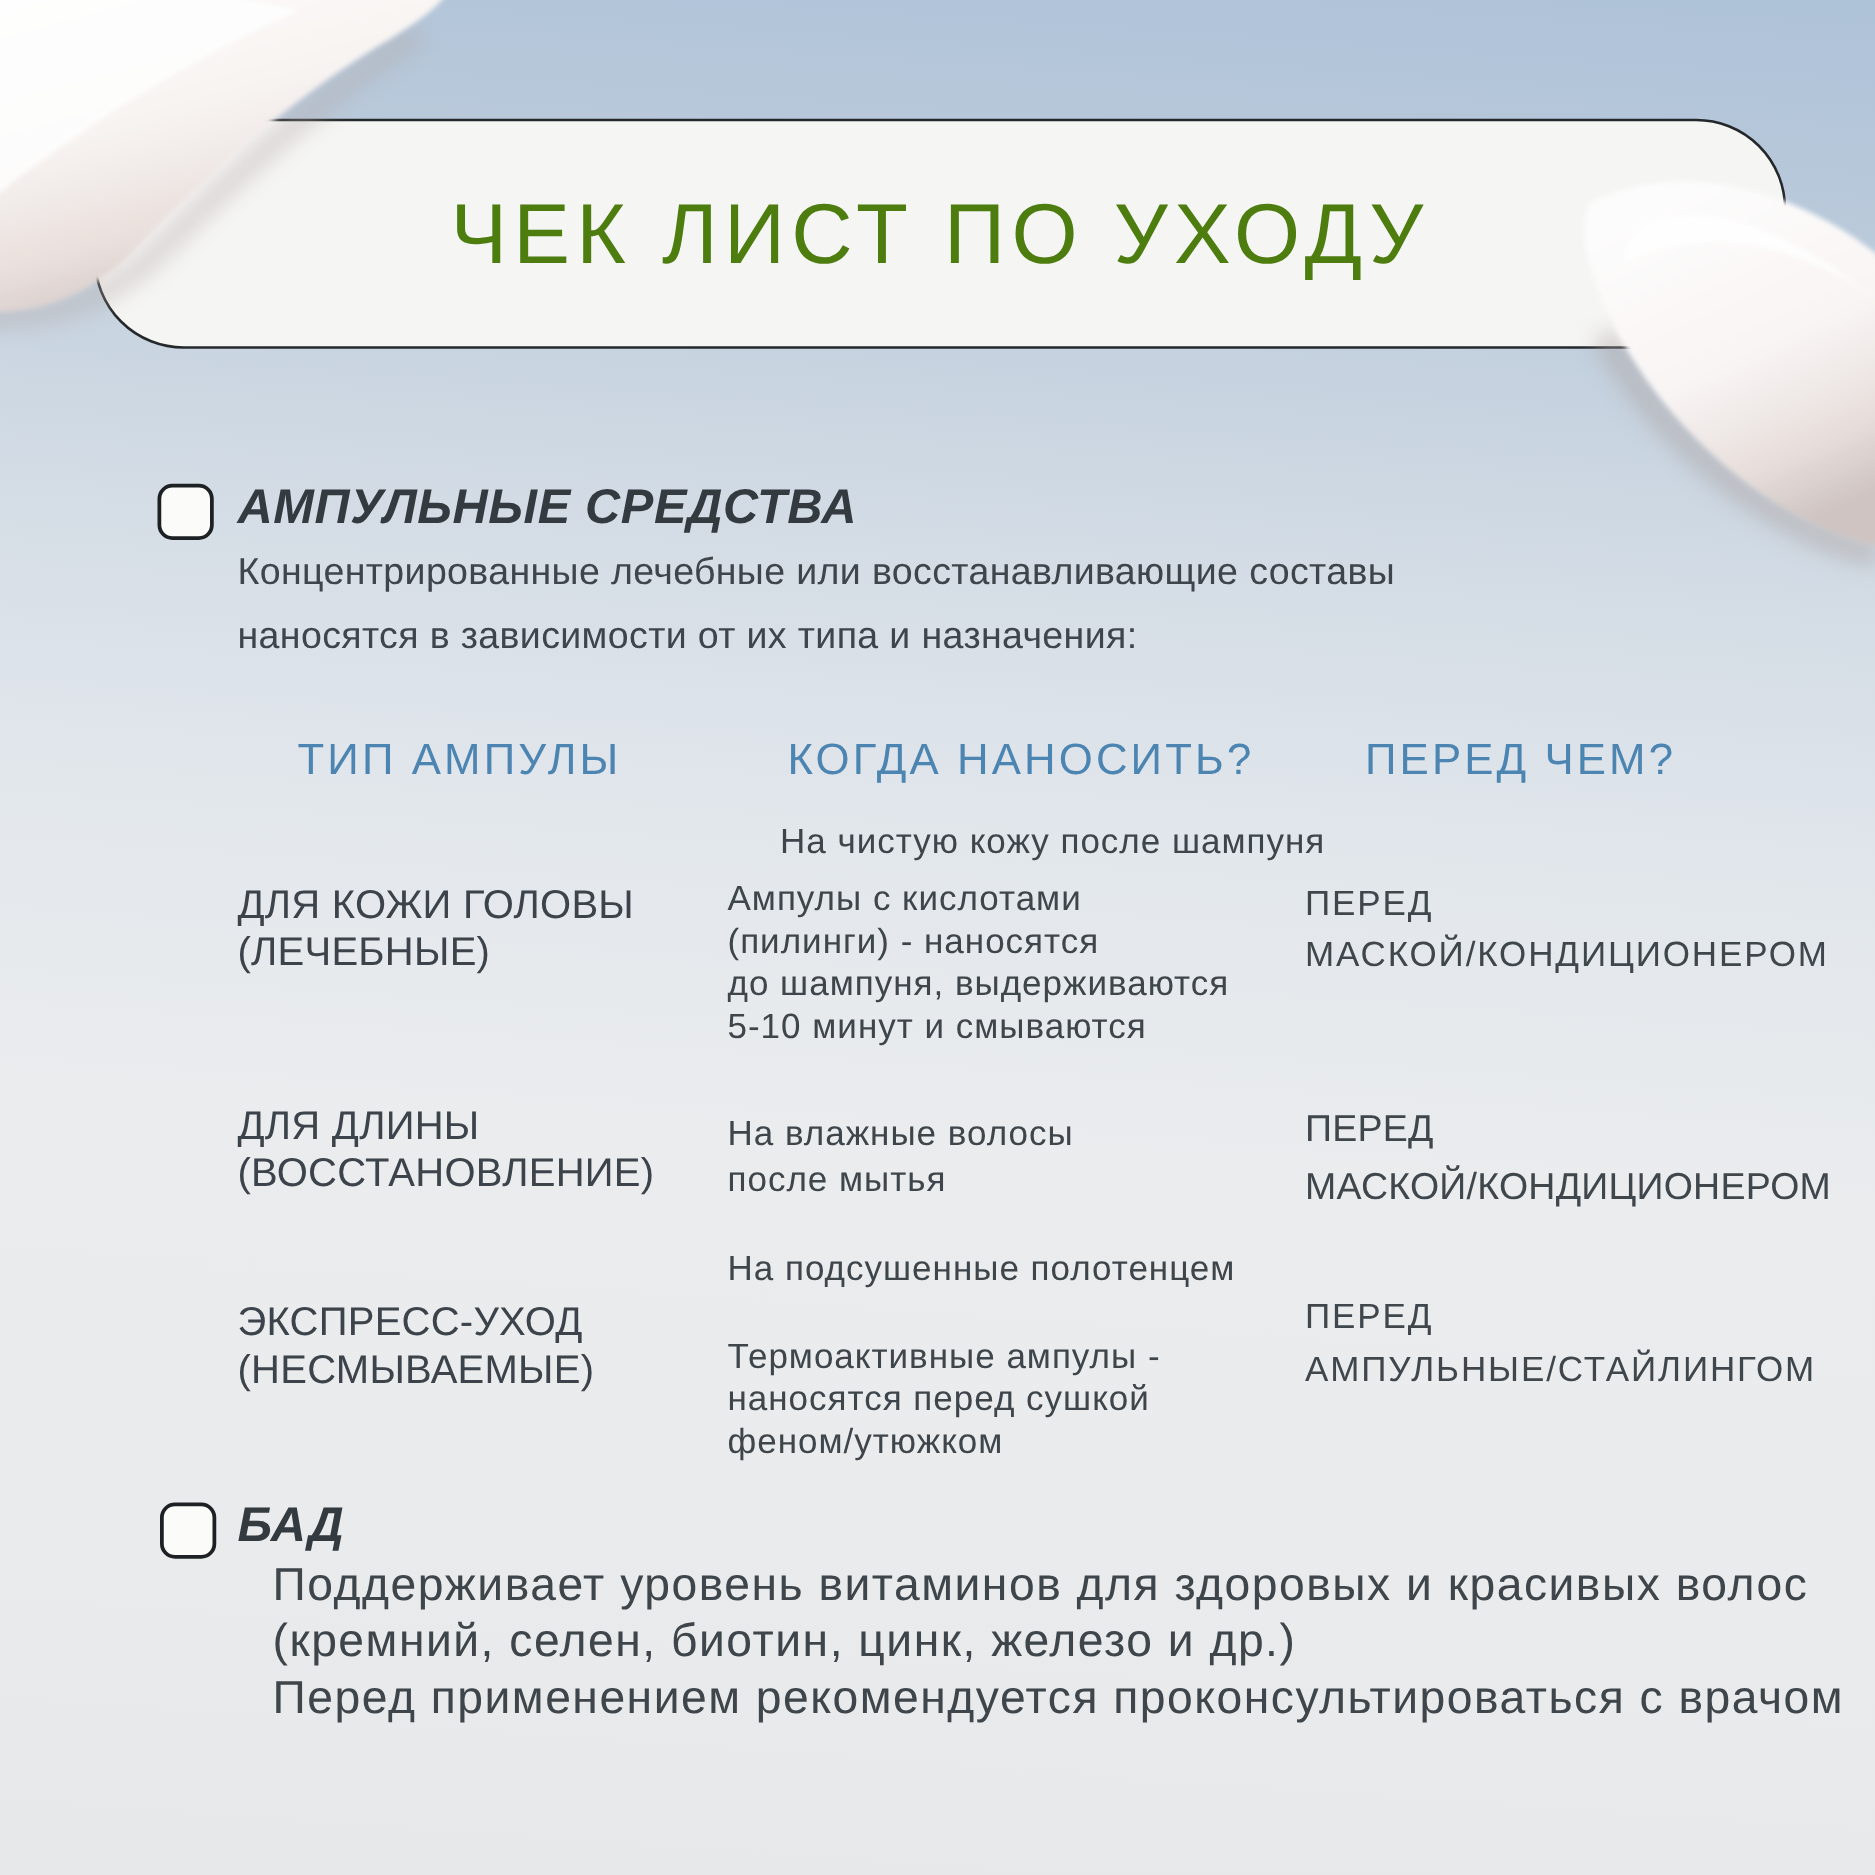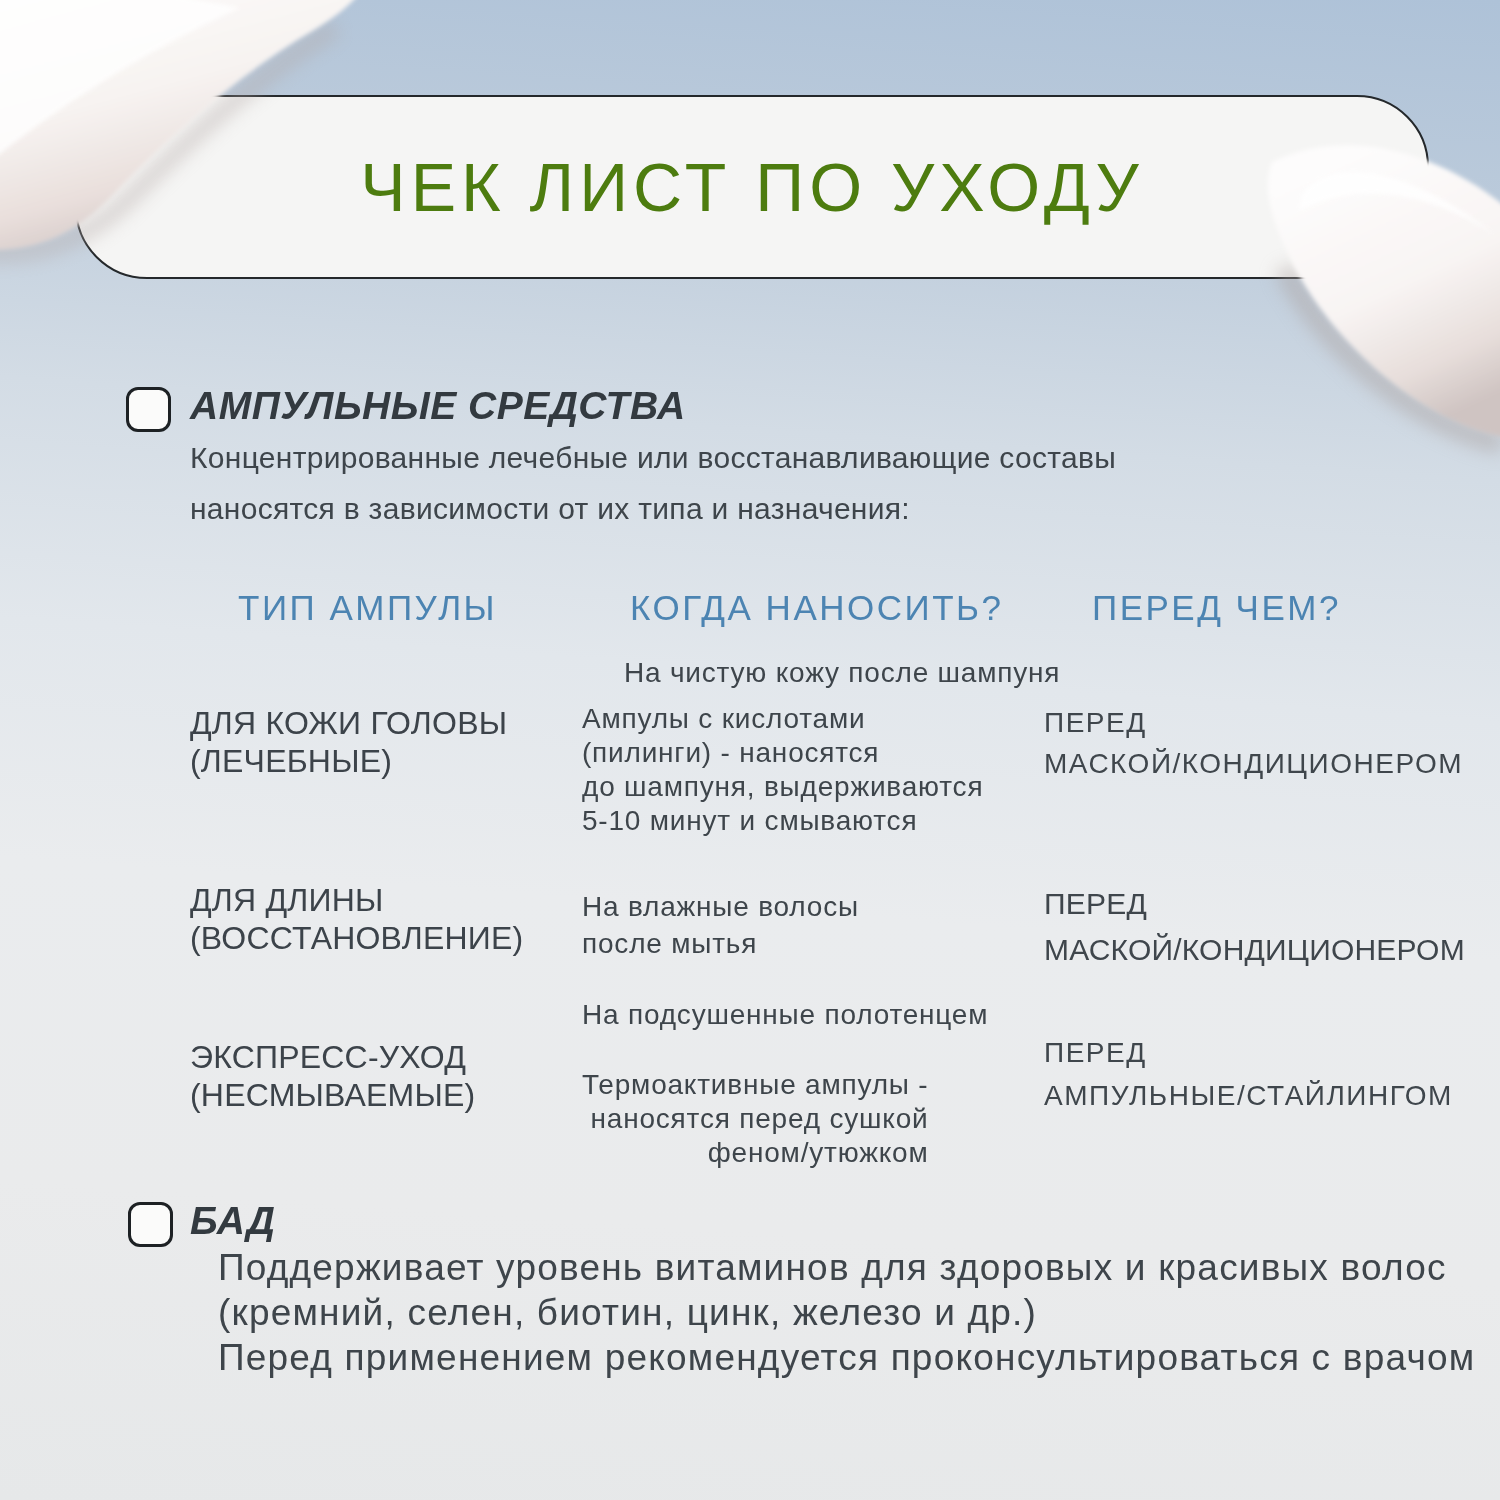--- a/index.html
+++ b/index.html
@@ -47,21 +47,21 @@
   .cell{position:absolute;white-space:nowrap;}
   .type-cell{font-size:32px;line-height:38px;color:#3c434a;letter-spacing:0.2px;}
   #r1-type{left:178px;top:704px;}
   #r2-type{left:178px;top:881px;}
   #r3-type{left:178px;top:1038px;}
   .when-cell{font-size:28px;line-height:34px;color:#3e454b;letter-spacing:0.8px;}
   #r1-when-note{left:570px;top:656px;margin-left:42px;}
   #r1-when{left:570px;top:702px;}
   #r2-when{left:570px;top:888px;line-height:37px;}
   #r3-when-note{left:570px;top:998px;}
-  #r3-when{left:570px;top:1068px;text-align:right;}
+  #r3-when{left:570px;top:1068px;}
   .before-cell{font-size:28px;line-height:41px;color:#3f464c;letter-spacing:1.5px;}
   #r1-before{left:1032px;top:702px;}
   #r2-before{left:1032px;top:881px;font-size:30px;line-height:46px;letter-spacing:0.2px;}
   #r3-before{left:1032px;top:1031px;line-height:43px;}
 </style>
 </head>
 <body>
 
 <div class="canvas">
 

